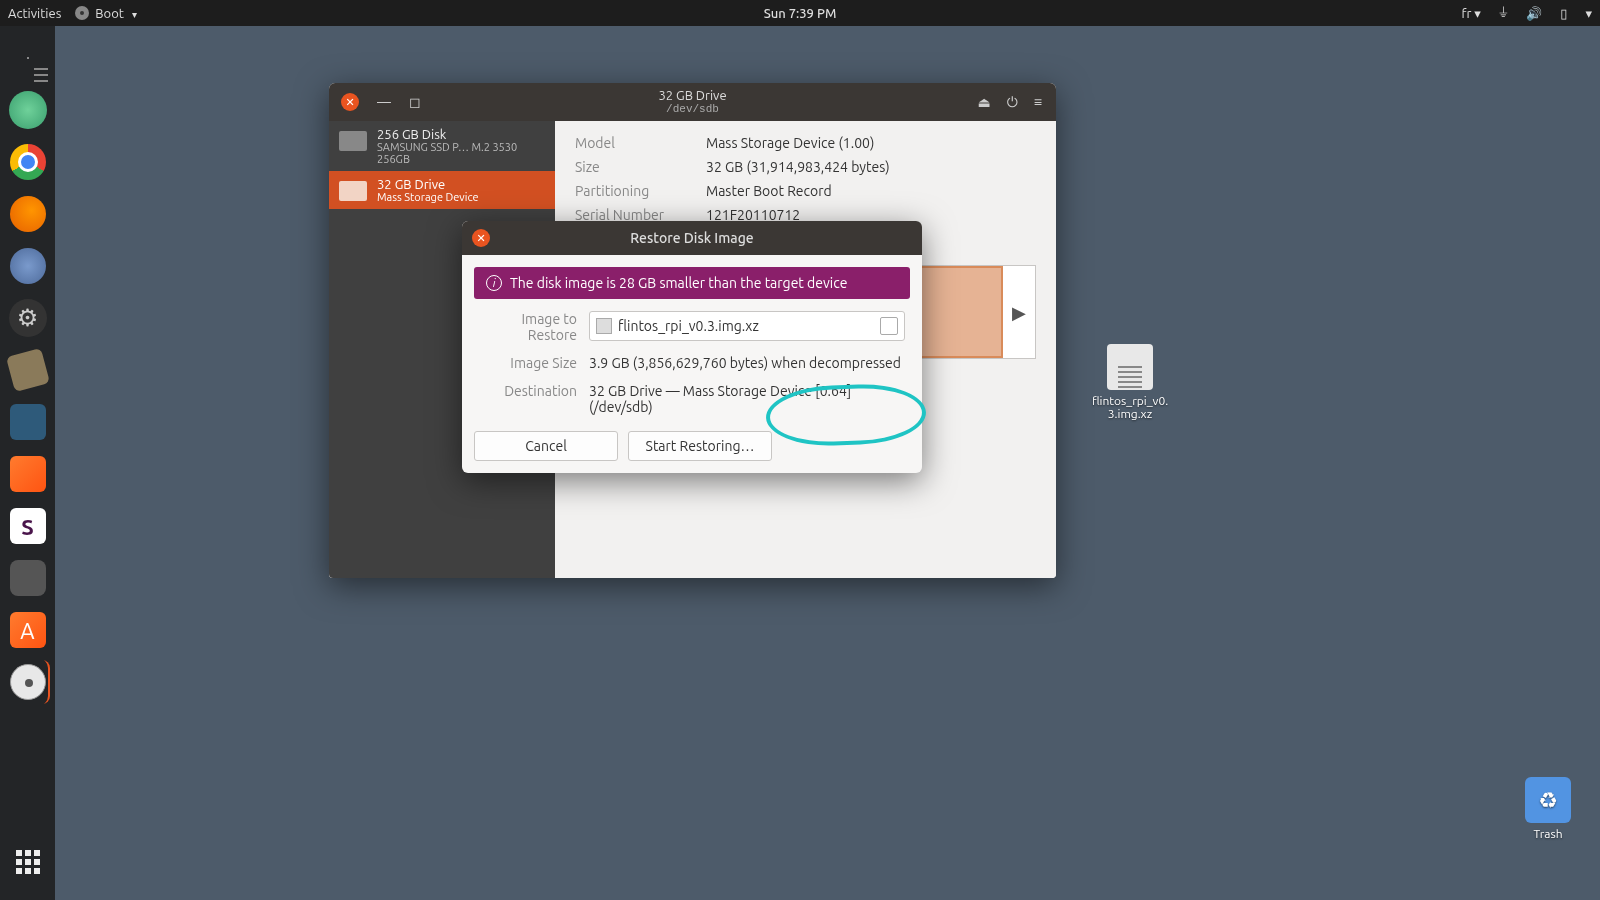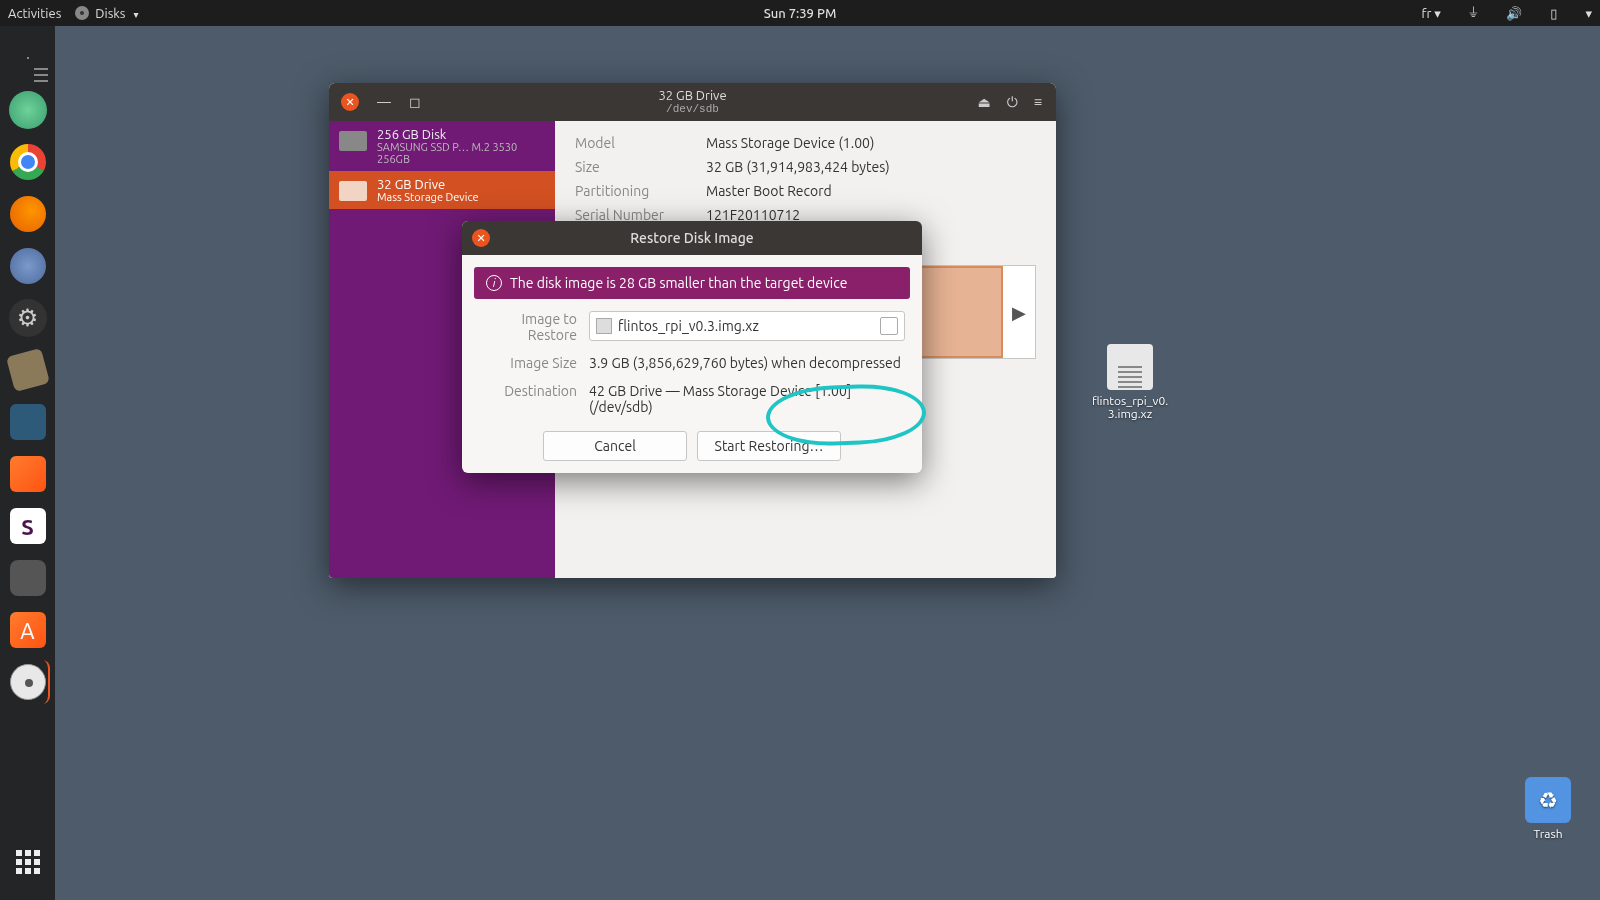--- a/index.html
+++ b/index.html
@@ -19,21 +19,21 @@
   background: #1d1d1d;
   height: 26px;
   display: flex;
   align-items: center;
   padding: 0 8px;
   color: #ddd;
   font-size: 13px;
 }
 .topbar .left { display: flex; align-items: center; gap: 14px; }
 .topbar .center { position: absolute; left: 50%; transform: translateX(-50%); font-weight: 500; }
-.topbar .right { margin-left: auto; display: flex; align-items: center; gap: 28px; justify-content: space-between; }
+.topbar .right { margin-left: auto; display: flex; align-items: center; gap: 18px; justify-content: space-between; }
 .topbar .app { display: flex; align-items: center; gap: 6px; }
 .topbar .app .caret::after { content: "▾"; font-size: 10px; margin-left: 2px; }
 .topbar .disk-ic { width: 14px; height: 14px; background: #888; border-radius: 50%; display: inline-block; position: relative; }
 .topbar .disk-ic::after { content: ""; position: absolute; width: 4px; height: 4px; background: #333; border-radius: 50%; top: 5px; left: 5px;}
 
 
 .dock {
   position: absolute;
   left: 0;
   top: 26px;
@@ -99,21 +99,21 @@
 }
 .win-ctrl { display:flex; gap:18px; padding-left:12px; align-items:center;}
 .wbtn { width:18px; height:18px; border-radius:50%; display:flex; align-items:center; justify-content:center; font-size:11px;}
 .wclose { background:#e95420; color:#fff;}
 .wmin,.wmax { color:#ccc; font-size:14px;}
 .win-title { position:absolute; left:50%; transform:translateX(-50%); text-align:center; font-size:13px; line-height:1.2;}
 .win-title .sub { color:#aaa; font-size:11px;font-family:Liberation Mono, monospace;}
 .win-tools { margin-left:auto; display:flex; gap:16px; padding-right:14px; color:#ccc;}
 
 .win-body { display:flex; height:calc(100% - 38px); background:#f2f1f0;}
-.sidebar { width:226px; background:#701a75;}
+.sidebar { width:226px; background:#404040;}
 .sb-item { padding:6px 10px; display:flex; gap:10px; align-items:flex-start; color:#ddd;}
 .sb-item.sel { background:#d25022;}
 .sb-item .di { width:28px; height:20px; background:#888; border-radius:2px; margin-top:4px; flex-shrink:0;}
 .sb-item.sel .di { background:#f2d4c5;}
 .sb-item .t1 { font-size:13px; color:#eee;}
 .sb-item .t2 { font-size:11px; color:#bbb;}
 .sb-item.sel .t1,.sb-item.sel .t2{ color:#fff;}
 
 .detail { flex:1; padding:10px 20px; color:#333;}
 .drow { display:flex; padding:4px 0; font-size:14px;}
@@ -142,21 +142,21 @@
 .modal-hdr .mt { position:absolute; left:50%; transform:translateX(-50%); font-size:14px; font-weight:500;}
 .modal-body { padding:12px;}
 .info-banner { background:#8a1f6a; color:#fff; padding:8px 12px; border-radius:3px; display:flex; align-items:center; gap:8px; font-size:14px;}
 .info-banner .ii { border:1.5px solid #fff; border-radius:50%; width:16px; height:16px; display:flex; align-items:center; justify-content:center; font-size:11px; font-style:italic;}
 .mrow { display:flex; margin-top:12px; font-size:14px;}
 .mrow .ml { width:115px; text-align:right; color:#888; padding-right:12px;}
 .mrow .mv { flex:1; color:#333;}
 .file-input { display:flex; border:1px solid #c8c6c4; border-radius:3px; background:#fff; height:30px; align-items:center; padding:0 6px; gap:6px; width:316px;}
 .file-input .fic { width:16px; height:16px; background:#ddd; border:1px solid #aaa;}
 .file-input .fbrowse { width:18px; height:18px; border:1px solid #aaa; border-radius:2px; margin-left:auto;}
-.mbtns { display:flex; justify-content:center; gap:10px; margin-top:16px;}
+.mbtns { display:flex; justify-content:flex-start; gap:10px; margin-top:16px;}
 .mbtn { width:144px; height:30px; border:1px solid #c8c6c4; background:#fdfdfd; border-radius:3px; display:flex; align-items:center; justify-content:center; color:#333; font-size:14px;}
 .highlight-ring {
   position:absolute;
   border:4px solid #1fc4c4;
   border-radius:50%/60%;
   width:160px; height:60px;
   left:766px; top:385px;
   pointer-events:none;
   transform:rotate(-2deg);
 }
@@ -173,21 +173,21 @@
 .tray-ic { font-size:13px; color:#ddd;}
 </style>
 </head>
 <body>
 
 <div class="topbar">
   <div class="left">
     <span>Activities</span>
     <span class="app">
       <span class="disk-ic"></span>
-      <span>Disks</span>
+      <span>Boot</span>
       <span class="caret"></span>
     </span>
   </div>
   <div class="center">Sun  7:39 PM</div>
   <div class="right">
     <span class="tray-ic"><span>fr</span> ▾</span>
     <span class="tray-ic">⏚</span>
     <span class="tray-ic">🔊</span>
     <span class="tray-ic">▯</span>
     <span class="tray-ic">▾</span>
@@ -335,21 +335,21 @@
           <span class="fbrowse"></span>
         </div>
       </div>
     </div>
     <div class="mrow">
       <div class="ml">Image Size</div>
       <div class="mv">3.9 GB (3,856,629,760 bytes) when decompressed</div>
     </div>
     <div class="mrow">
       <div class="ml">Destination</div>
-      <div class="mv">42 GB Drive — Mass Storage Device [1.00] (/dev/sdb)</div>
+      <div class="mv">32 GB Drive — Mass Storage Device [0.64] (/dev/sdb)</div>
     </div>
     <div class="mbtns">
       <div class="mbtn">Cancel</div>
       <div class="mbtn">Start Restoring…</div>
     </div>
   </div>
 </div>
 
 <div class="highlight-ring"></div>
 

